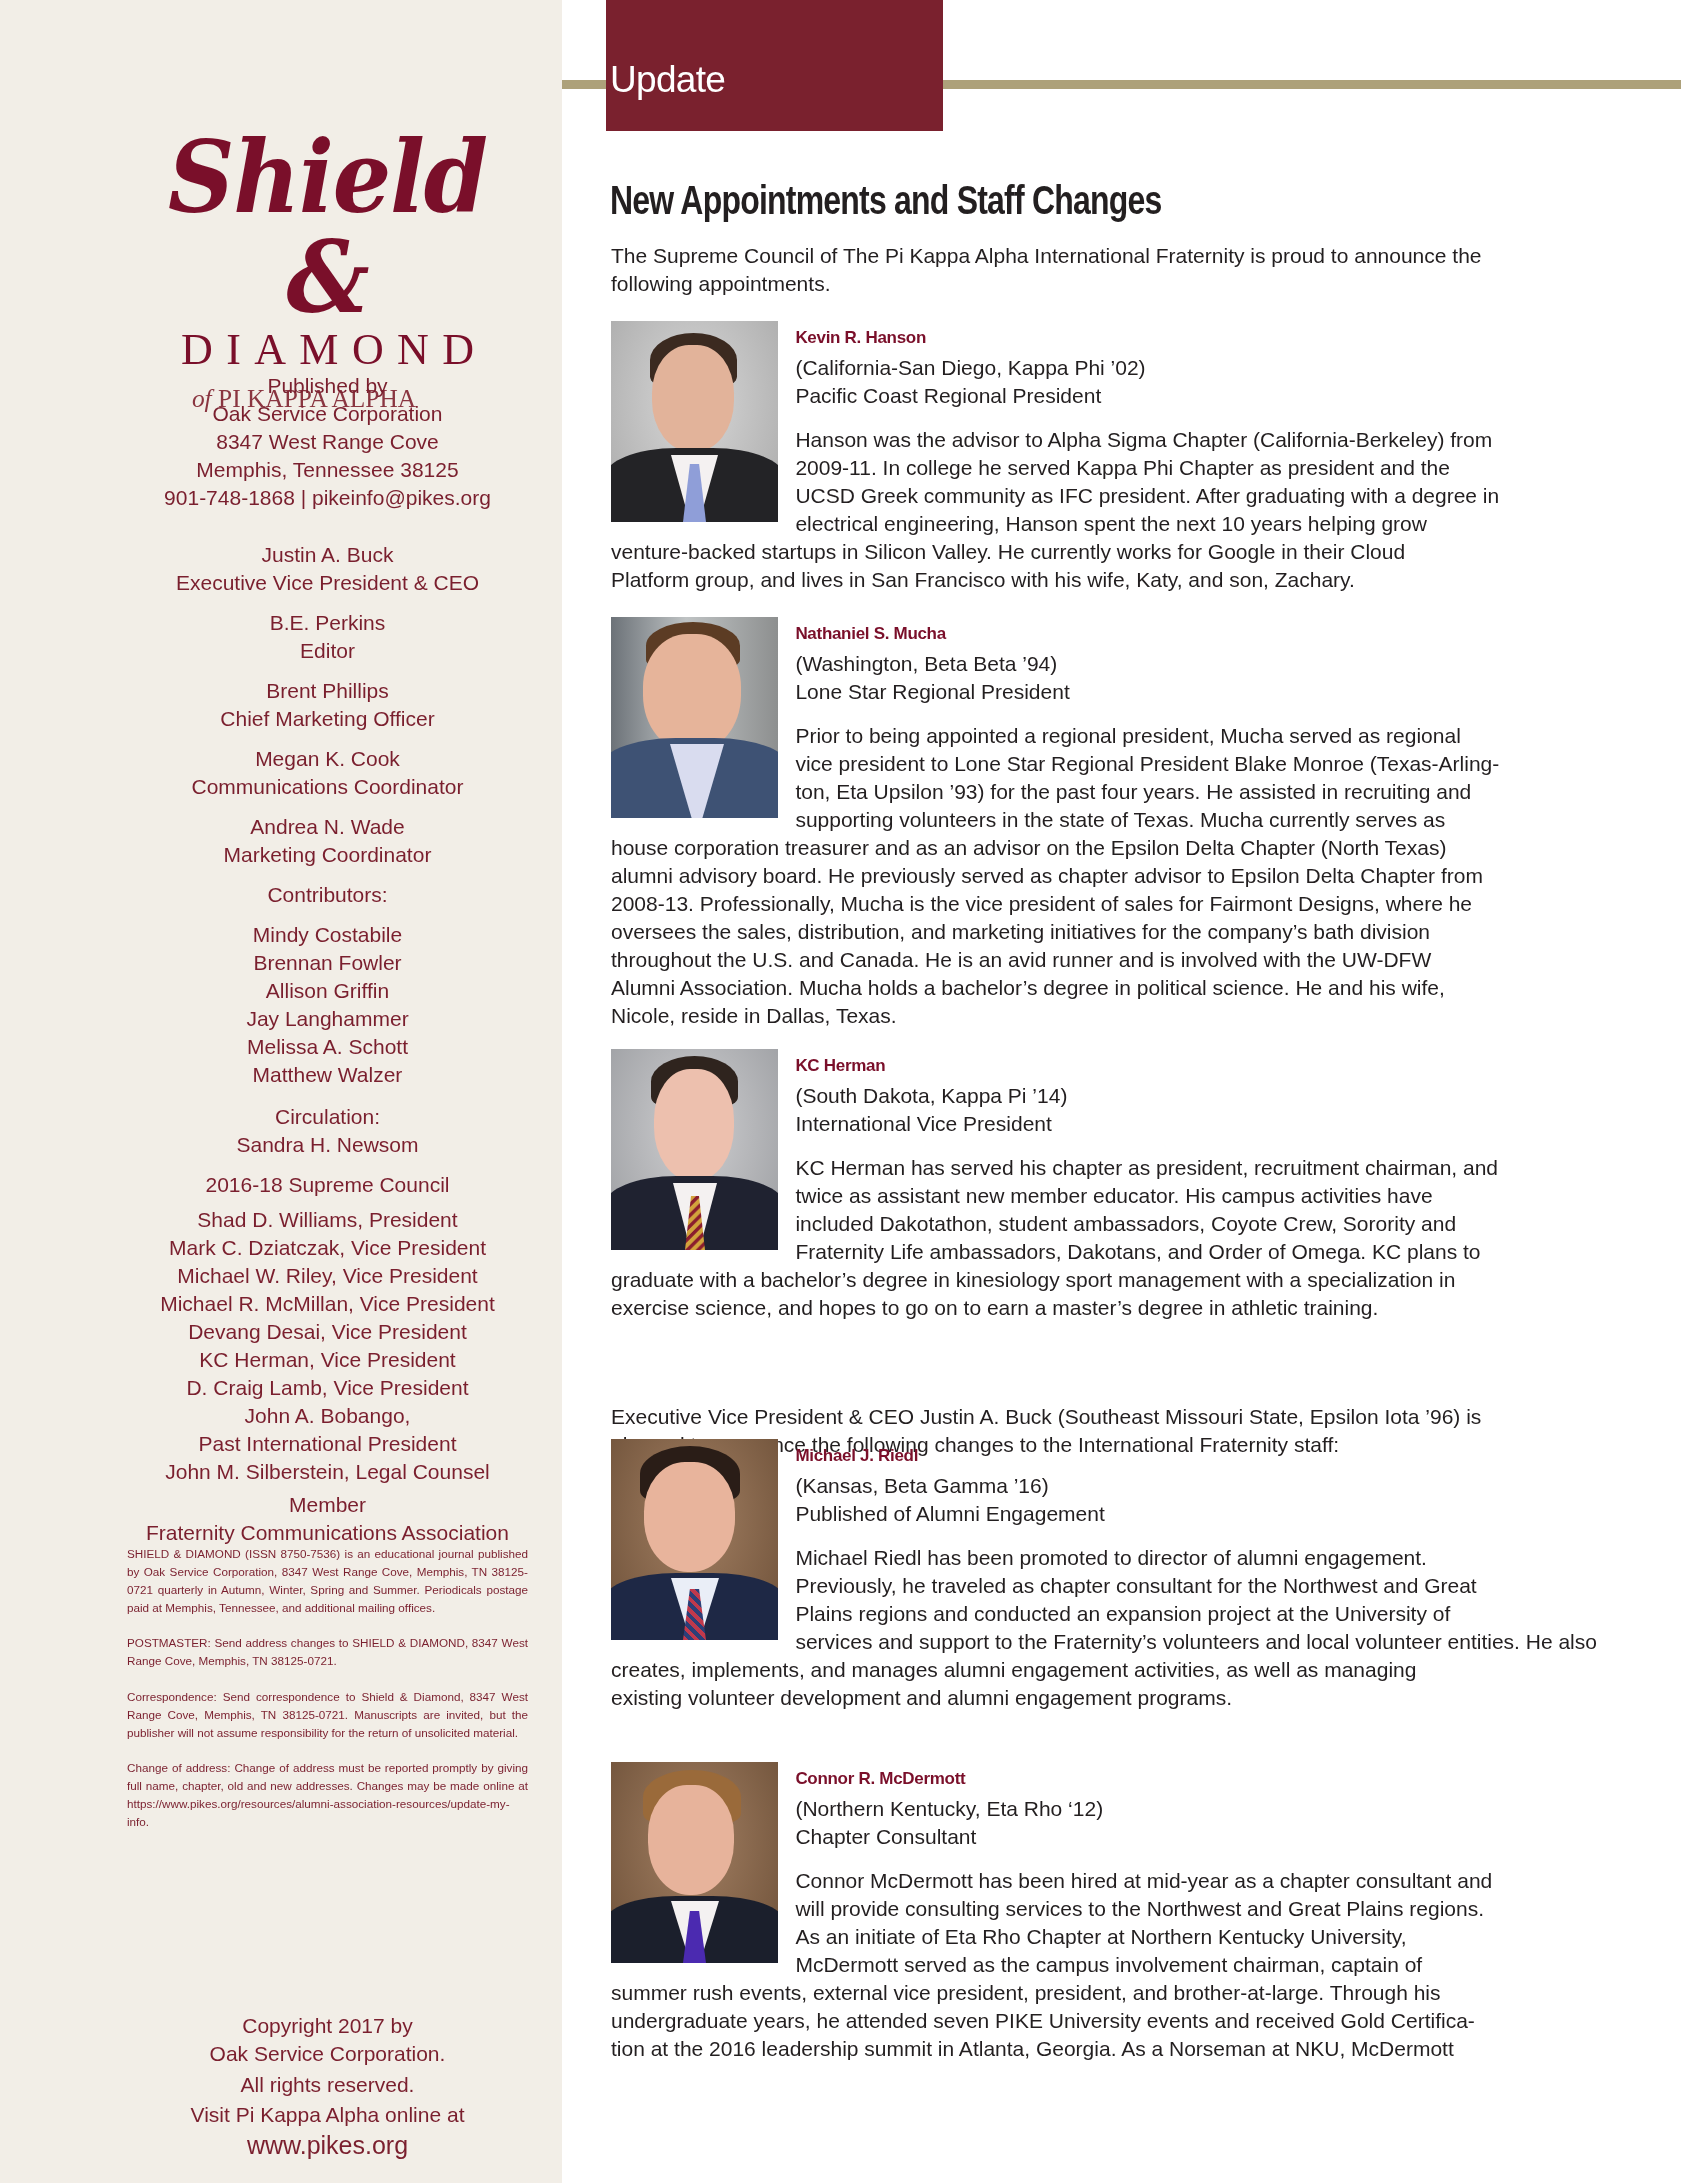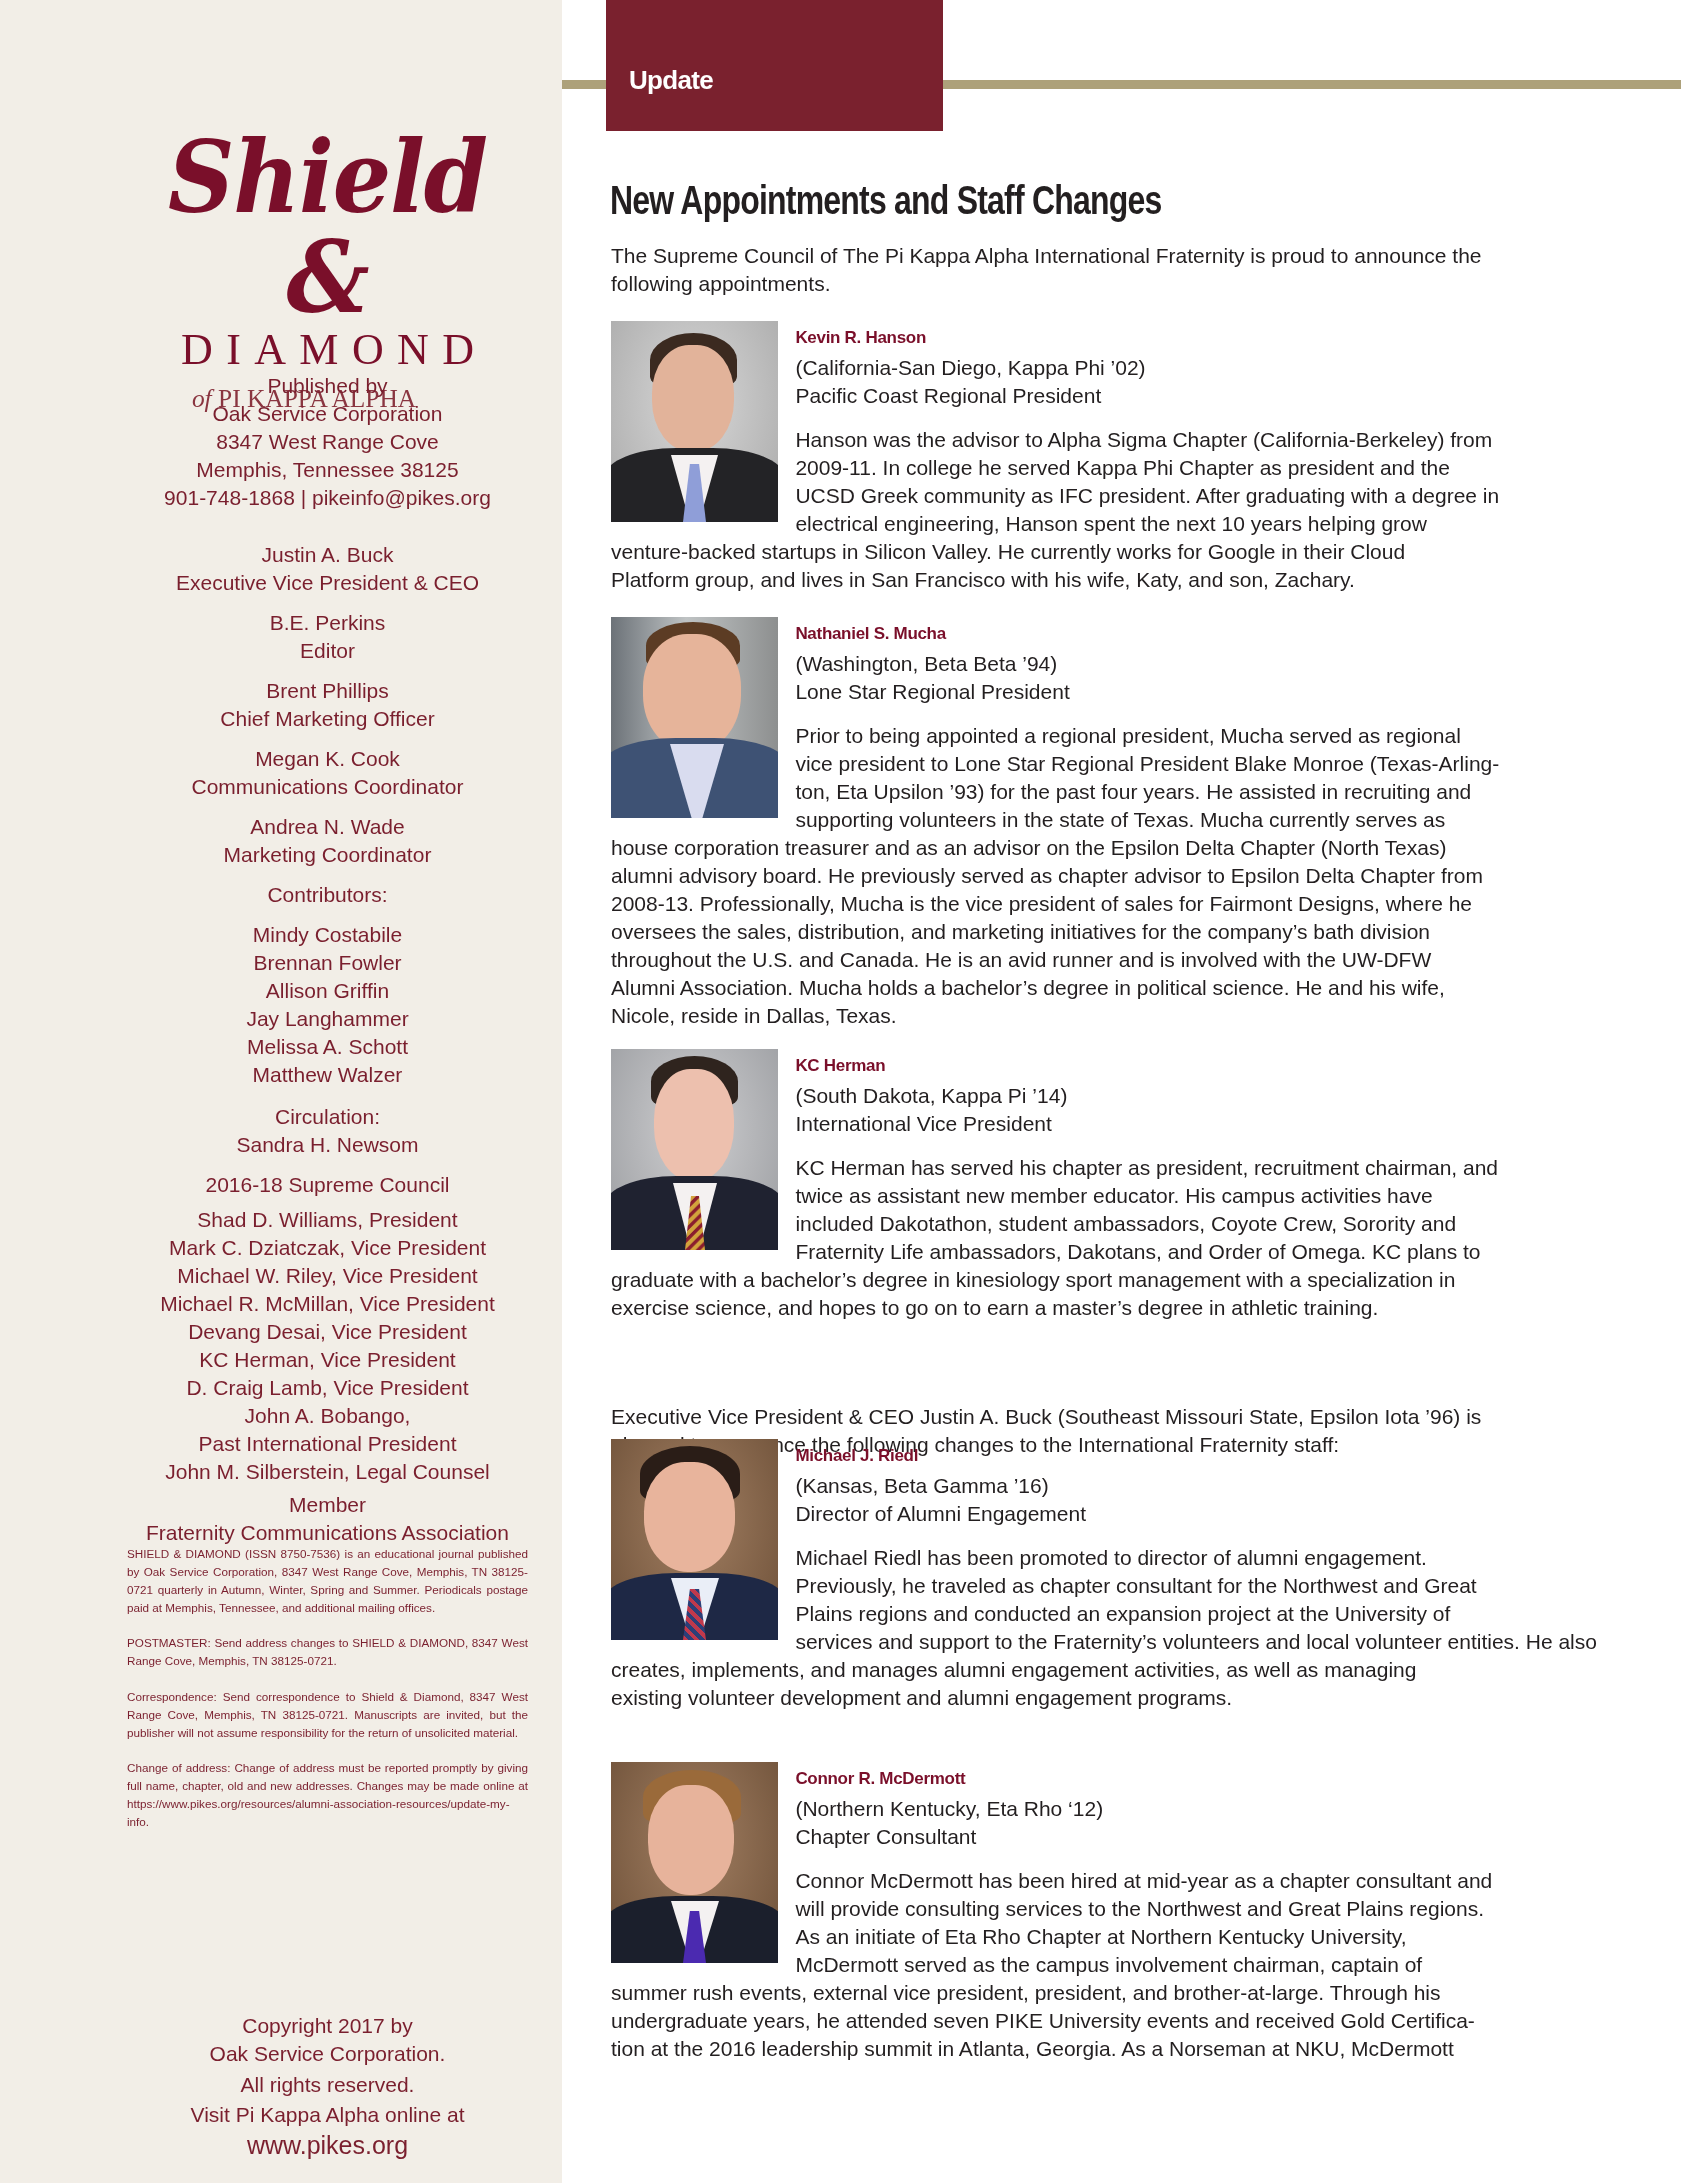--- a/index.html
+++ b/index.html
@@ -36,21 +36,21 @@
     font-size: 11.7px; line-height: 18px; color: #7a1f2e; text-align: justify; }
   .fineprint p { margin-bottom: 17.4px; }
 
   
   .rule { position: absolute; left: 562px; top: 80px; width: 1120px; height: 8.7px; background: #ada17a; }
   .tab {
     position: absolute; left: 606px; top: 0; width: 337px; height: 131px;
     background: #7a212e; color: #ffffff;
   }
   .tab span {
-    position: absolute; left: 23px; top: 60px; font-size: 26px; font-weight: bold;
+    position: absolute; left: 4px; top: 60px; font-size: 37px; font-weight: normal;
     line-height: 40px; letter-spacing: -0.7px;
   }
   .title {
     position: absolute; left: 610px; top: 173px; font-size: 41px; font-weight: bold;
     line-height: 54px; letter-spacing: -1px; color: #231f20;
     transform: scaleX(0.78); transform-origin: left;
     white-space: nowrap;
   }
   .body-text { font-size: 21px; line-height: 28px; color: #231f20; }
   .intro { position: absolute; left: 611px; top: 242px; width: 923px; }
@@ -250,21 +250,21 @@
 <section class="profile body-text" style="top:1439px;">
   <div class="photo bg-brown">
     <div class="hair" style="left:29px;top:6.7px;width:100px;height:56px;background:#2a1d17;"></div>
     <div class="head" style="left:33px;top:23px;width:91px;height:110px;background:#e8b49c;"></div>
     <div class="suit" style="left:-6.7px;width:181px;height:67px;background:#1e2845;"></div>
     <div class="shirt" style="left:60px;width:48px;height:62px;background:#eaeef7;"></div>
     <div class="tie" style="left:72px;width:23px;height:51px;background:repeating-linear-gradient(45deg,#c0394c 0 4px,#2c3f78 4px 8px);"></div>
   </div>
   <div class="name">Michael J. Riedl</div>
   <span class="chap">(Kansas, Beta Gamma ’16)</span>
-  <span class="role">Director of Alumni Engagement</span>
+  <span class="role">Published of Alumni Engagement</span>
   <div class="bio">
     <span class="line">Michael Riedl has been promoted to director of alumni engagement.</span>
     <span class="line">Previously, he traveled as chapter consultant for the Northwest and Great</span>
     <span class="line">Plains regions and conducted an expansion project at the University of</span>
     <span class="line">services and support to the Fraternity’s volunteers and local volunteer entities. He also</span>
     <span class="line">creates, implements, and manages alumni engagement activities, as well as managing</span>
     <span class="line">existing volunteer development and alumni engagement programs.</span>
   </div>
 </section>
 

